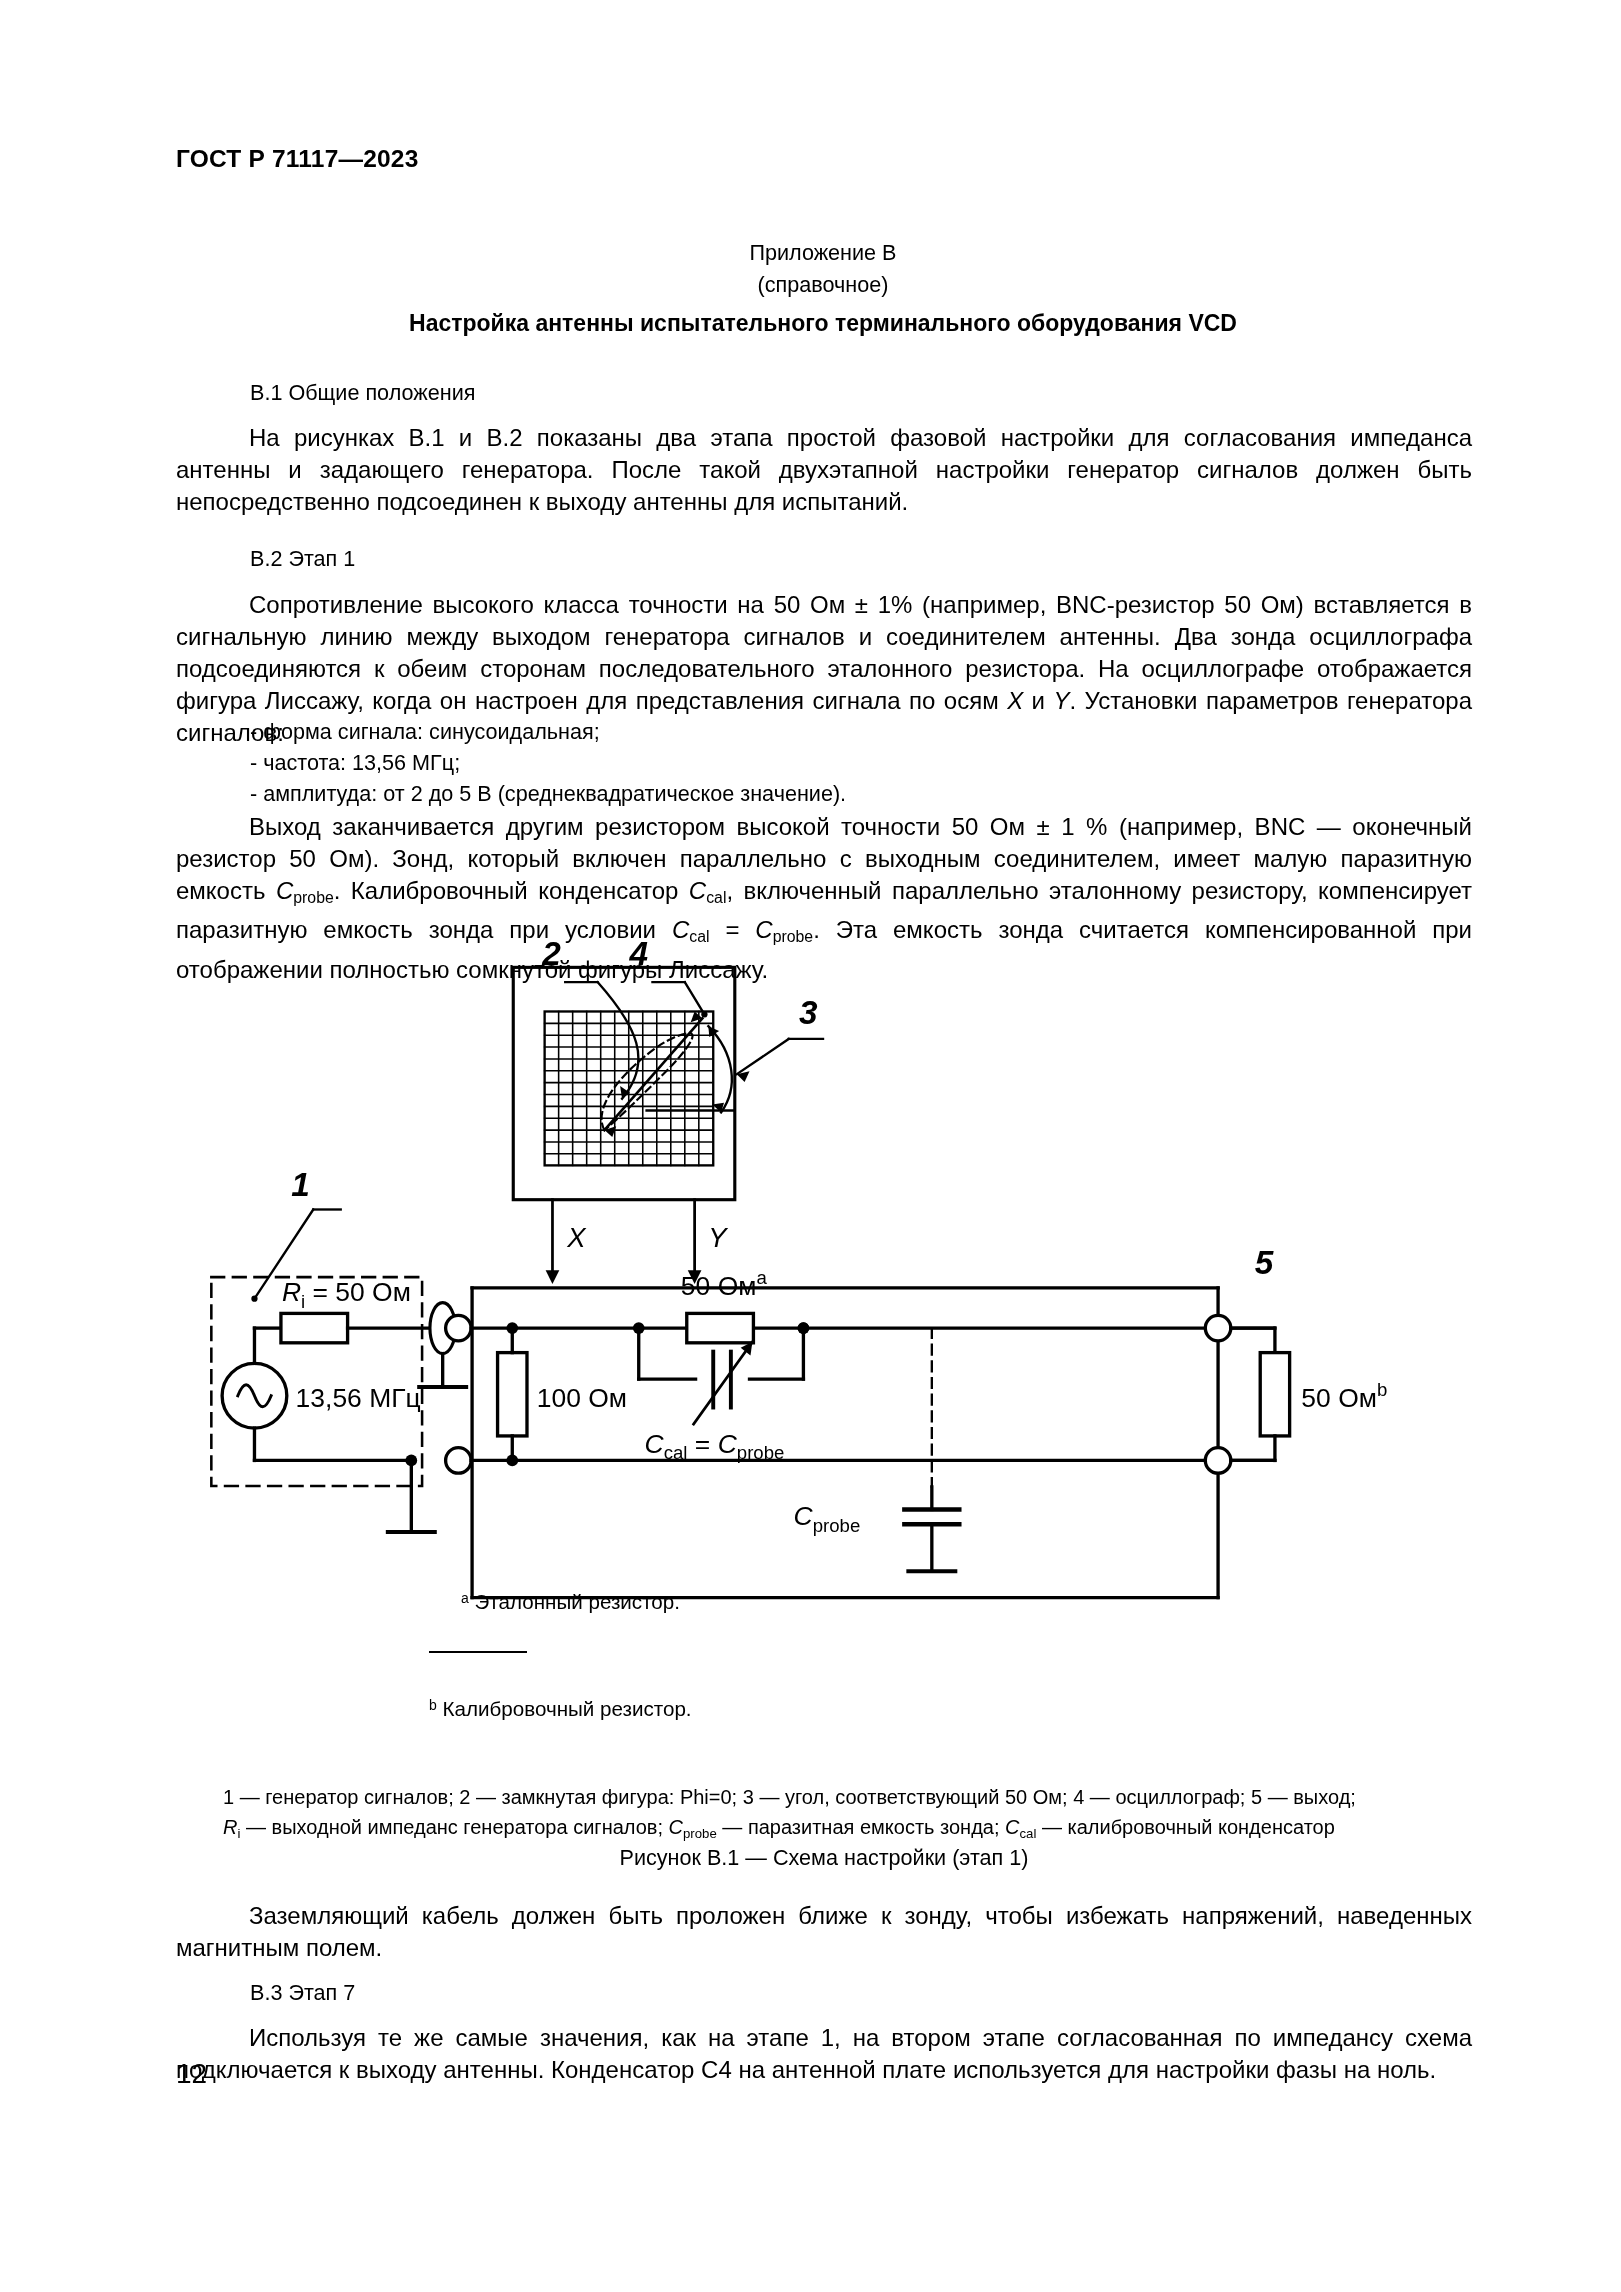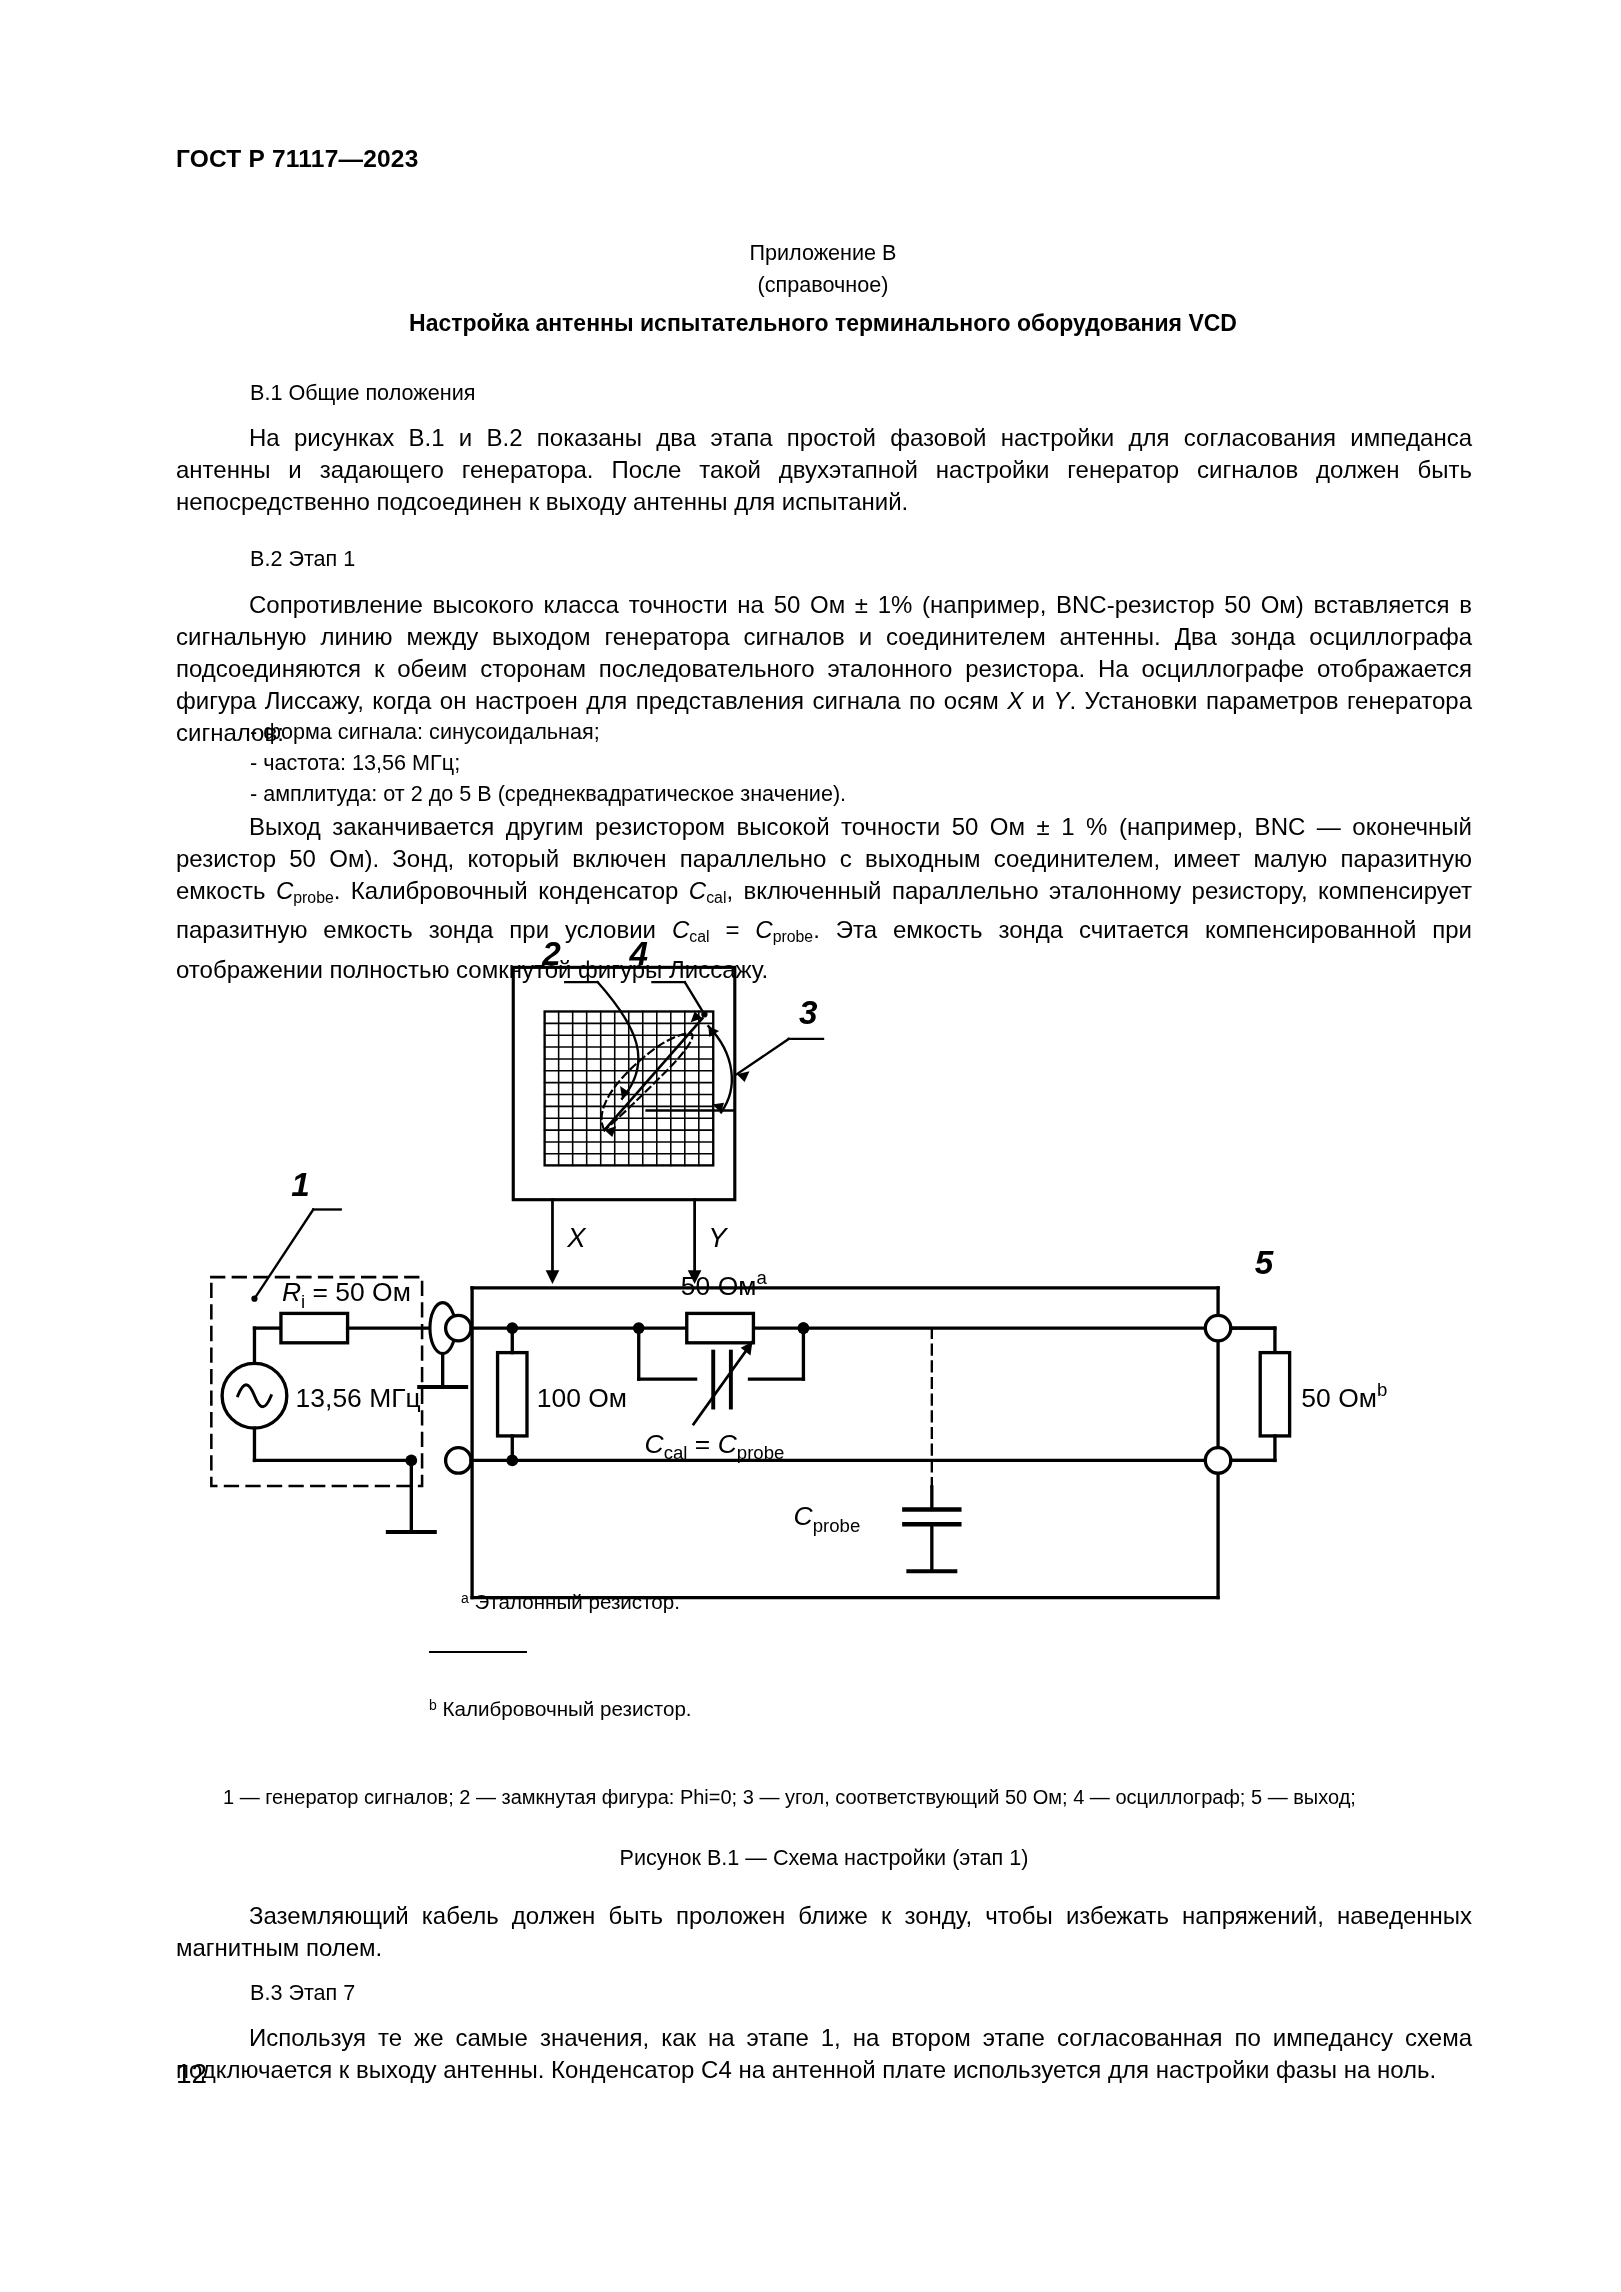--- a/index.html
+++ b/index.html
@@ -406,20 +406,23 @@
   <div class="footnote" style="top:1584px;margin-left:32px;">
     <sup class="sp">a</sup>
     <span>Эталонный резистор.</span>
   </div>
   <div class="footnote" style="top:1691px;">
     <sup class="sp">b</sup>
     <span>Калибровочный резистор.</span>
   </div>
 
   <div class="legend" style="top:1755px;">1 — генератор сигналов; 2 — замкнутая фигура: Phi=0; 3 — угол, соответствующий 50 Ом; 4 — осциллограф; 5 — выход;</div>
+  <div class="legend" style="top:1785px;">
+    <i class="var"><span>R</span><sub class="sb">i</sub></i><span> — выходной импеданс генератора сигналов; </span><i class="var"><span>C</span><sub class="sb">probe</sub></i><span> — паразитная емкость зонда; </span><i class="var"><span>C</span><sub class="sb">cal</sub></i><span> — калибровочный конденсатор</span>
+  </div>
 
   <div class="caption" style="top:1845px;">Рисунок B.1 — Схема настройки (этап 1)</div>
 
   <div class="para indent" style="top:1900px;">Заземляющий кабель должен быть проложен ближе к зонду, чтобы избежать напряжений, наведенных магнитным полем.</div>
 
   <div class="sec-head" style="top:1980px;">B.3 Этап 7</div>
   <div class="para indent" style="top:2022px;">Используя те же самые значения, как на этапе 1, на втором этапе согласованная по импедансу схема подключается к выходу антенны. Конденсатор C4 на антенной плате используется для настройки фазы на ноль.</div>
 
   <div class="page-no">12</div>
 

